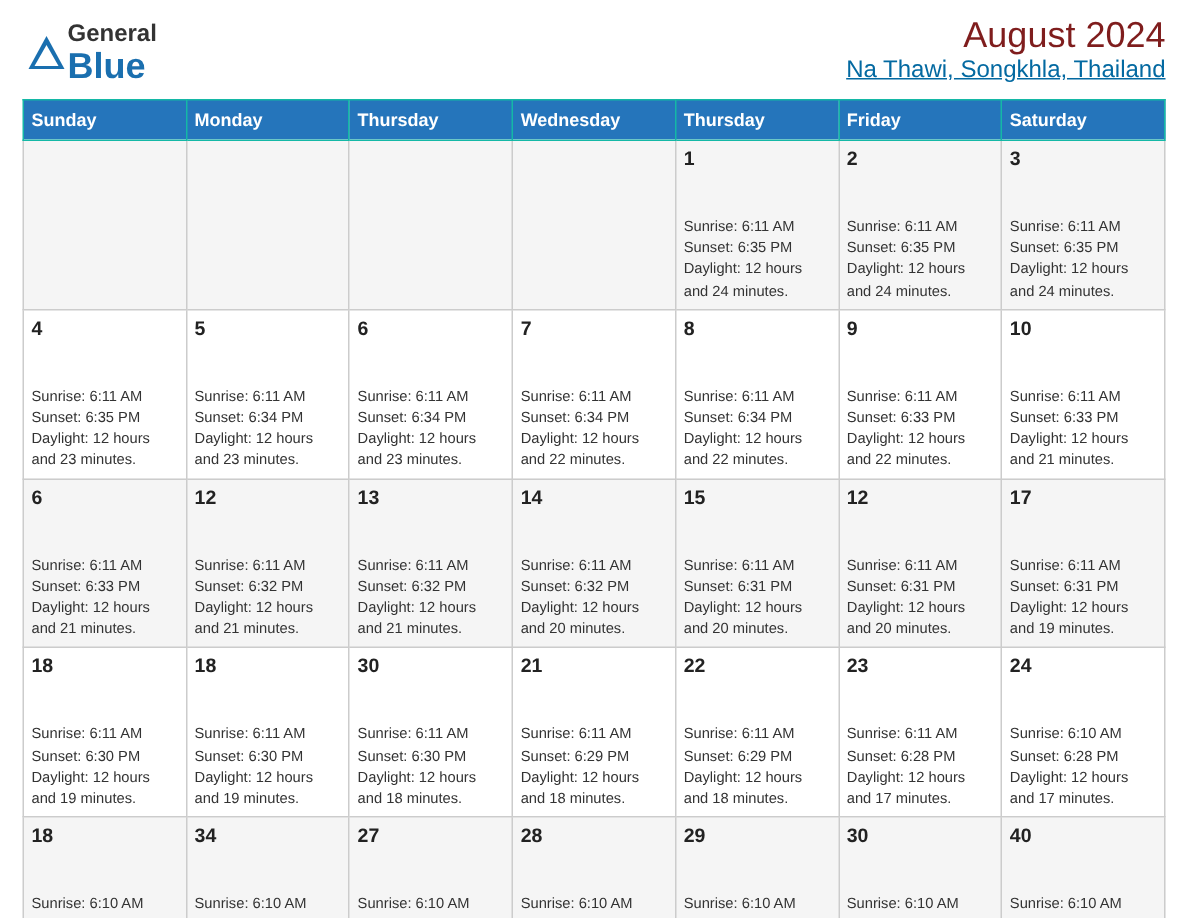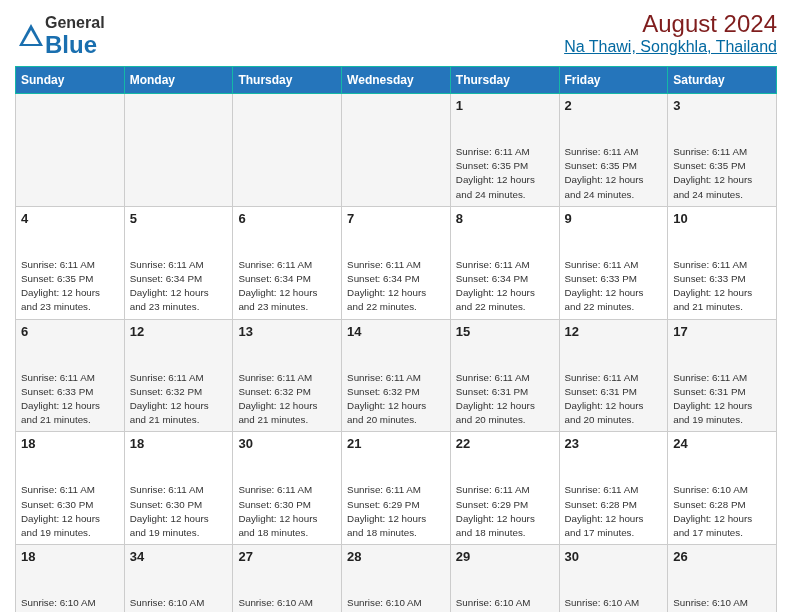--- a/index.html
+++ b/index.html
@@ -322,21 +322,21 @@
 Sunset: 6:25 PM
 Daylight: 12 hours and 15 minutes.</div>
         </td>
         <td>
           <span class="day-num">30</span>
           <div class="day-info" style="white-space: pre-line;">Sunrise: 6:10 AM
 Sunset: 6:25 PM
 Daylight: 12 hours and 15 minutes.</div>
         </td>
         <td>
-          <span class="day-num">26</span>
+          <span class="day-num">40</span>
           <div class="day-info" style="white-space: pre-line;">Sunrise: 6:10 AM
 Sunset: 6:25 PM
 Daylight: 12 hours and 14 minutes.</div>
         </td>
       </tr>
     </tbody>
 </table>
 
 <div class="footer-note">
   * <span>Daylight hours</span>

